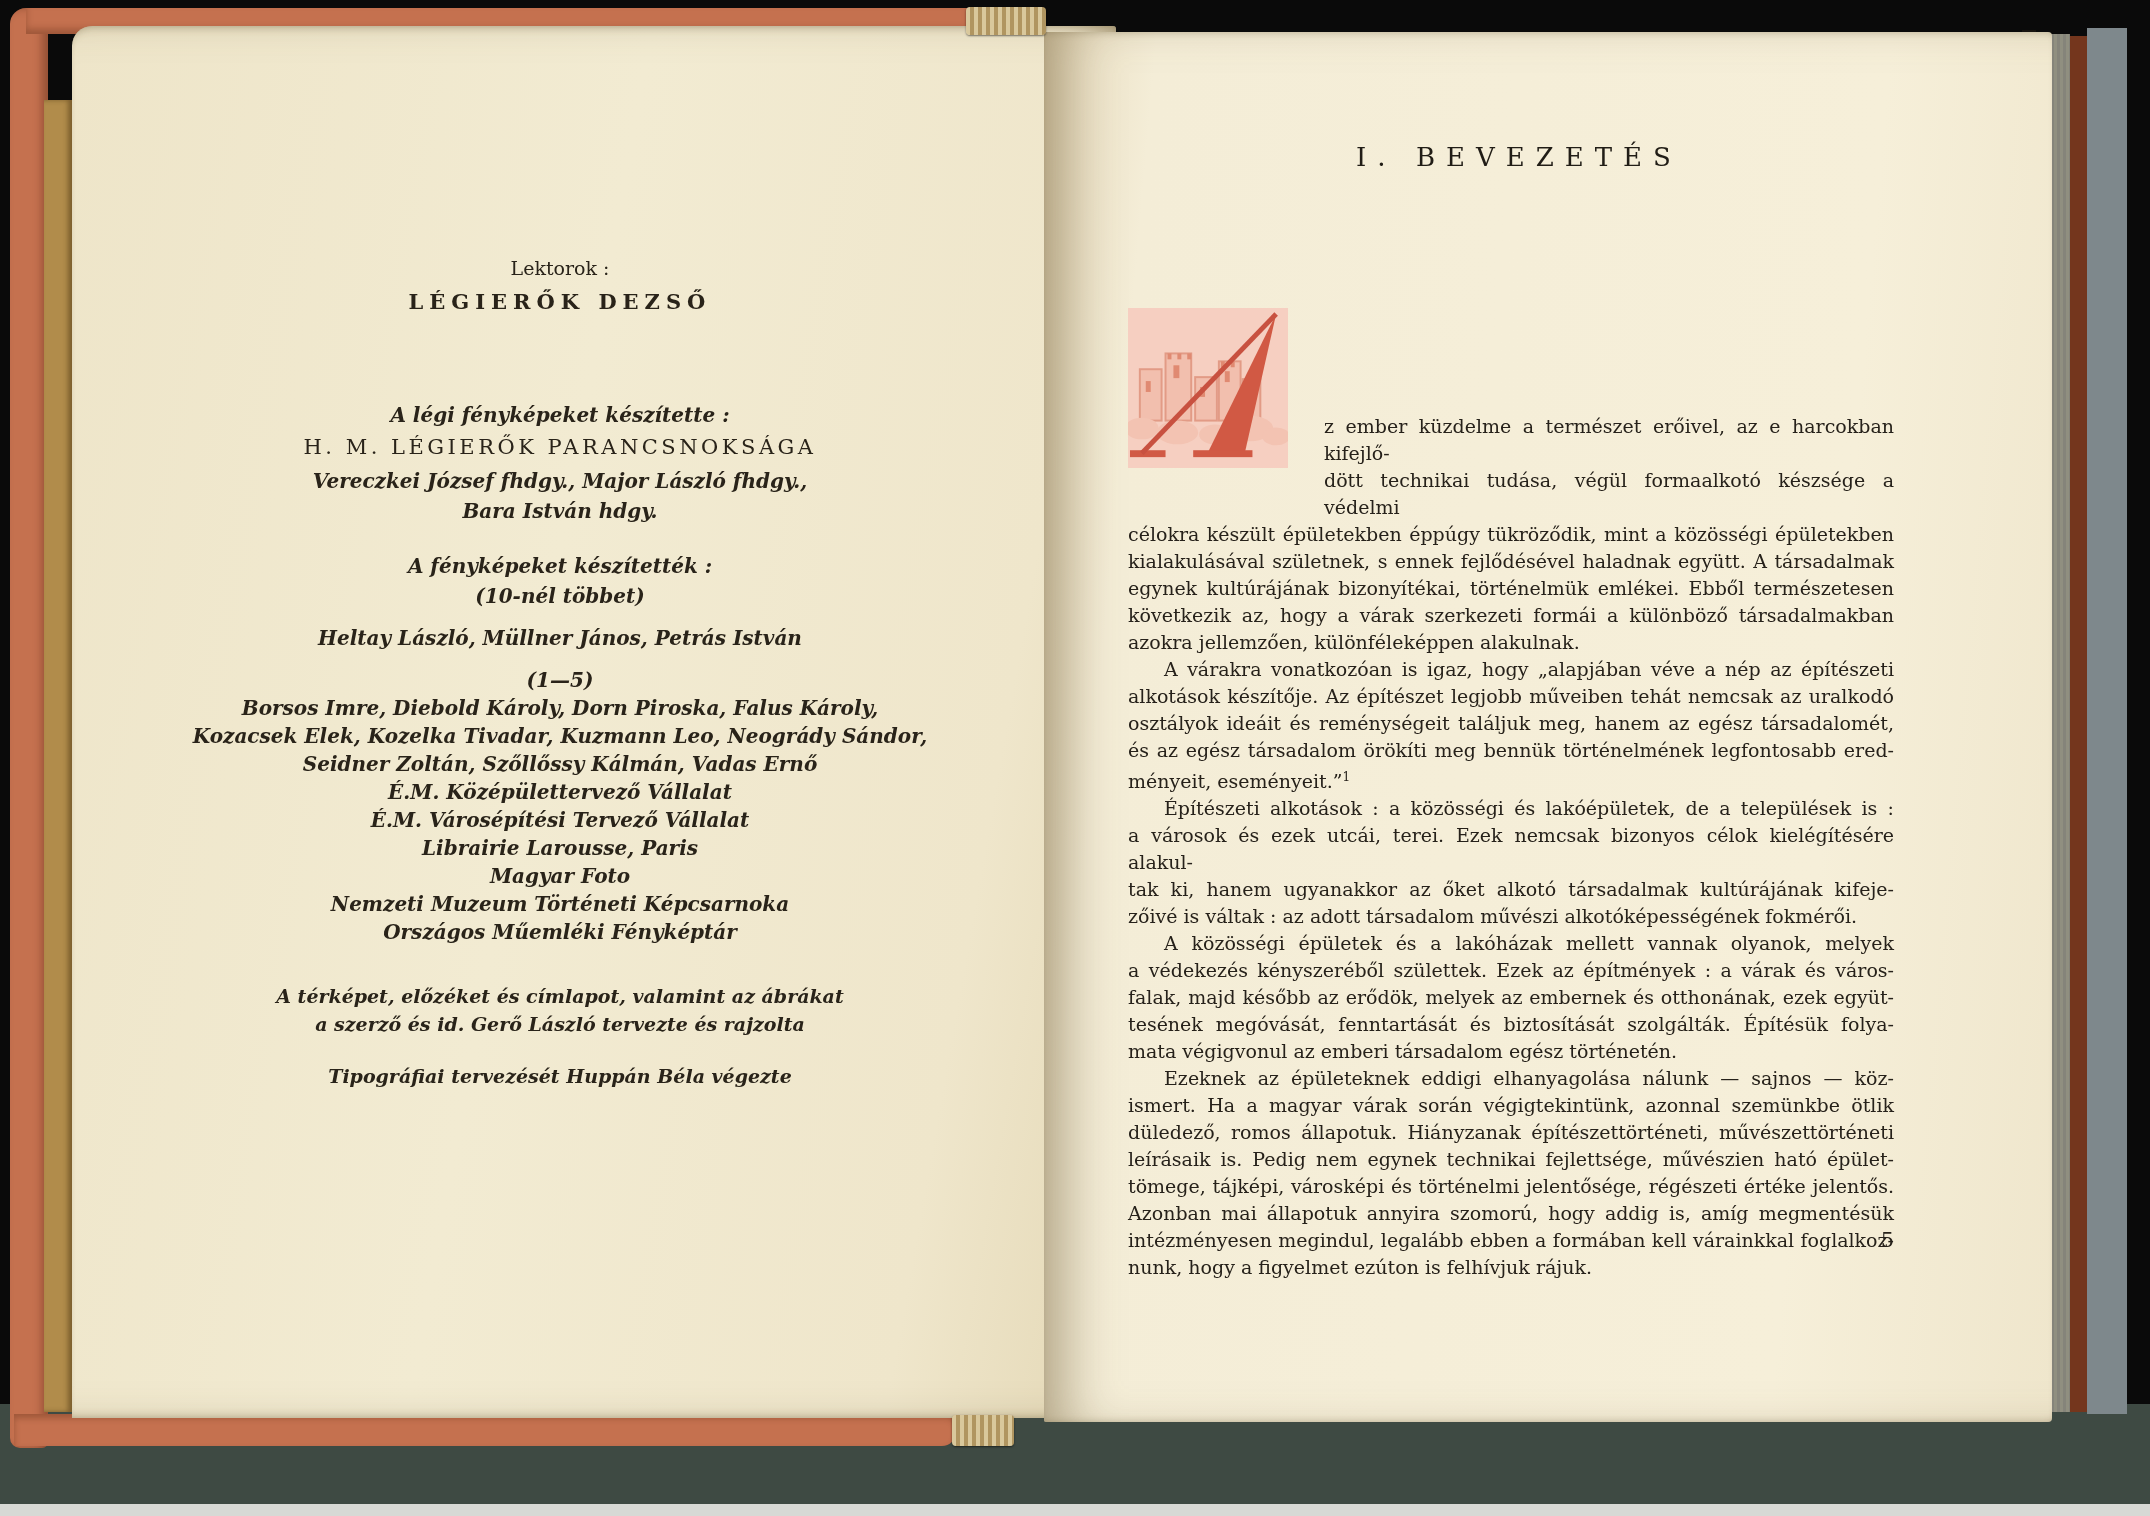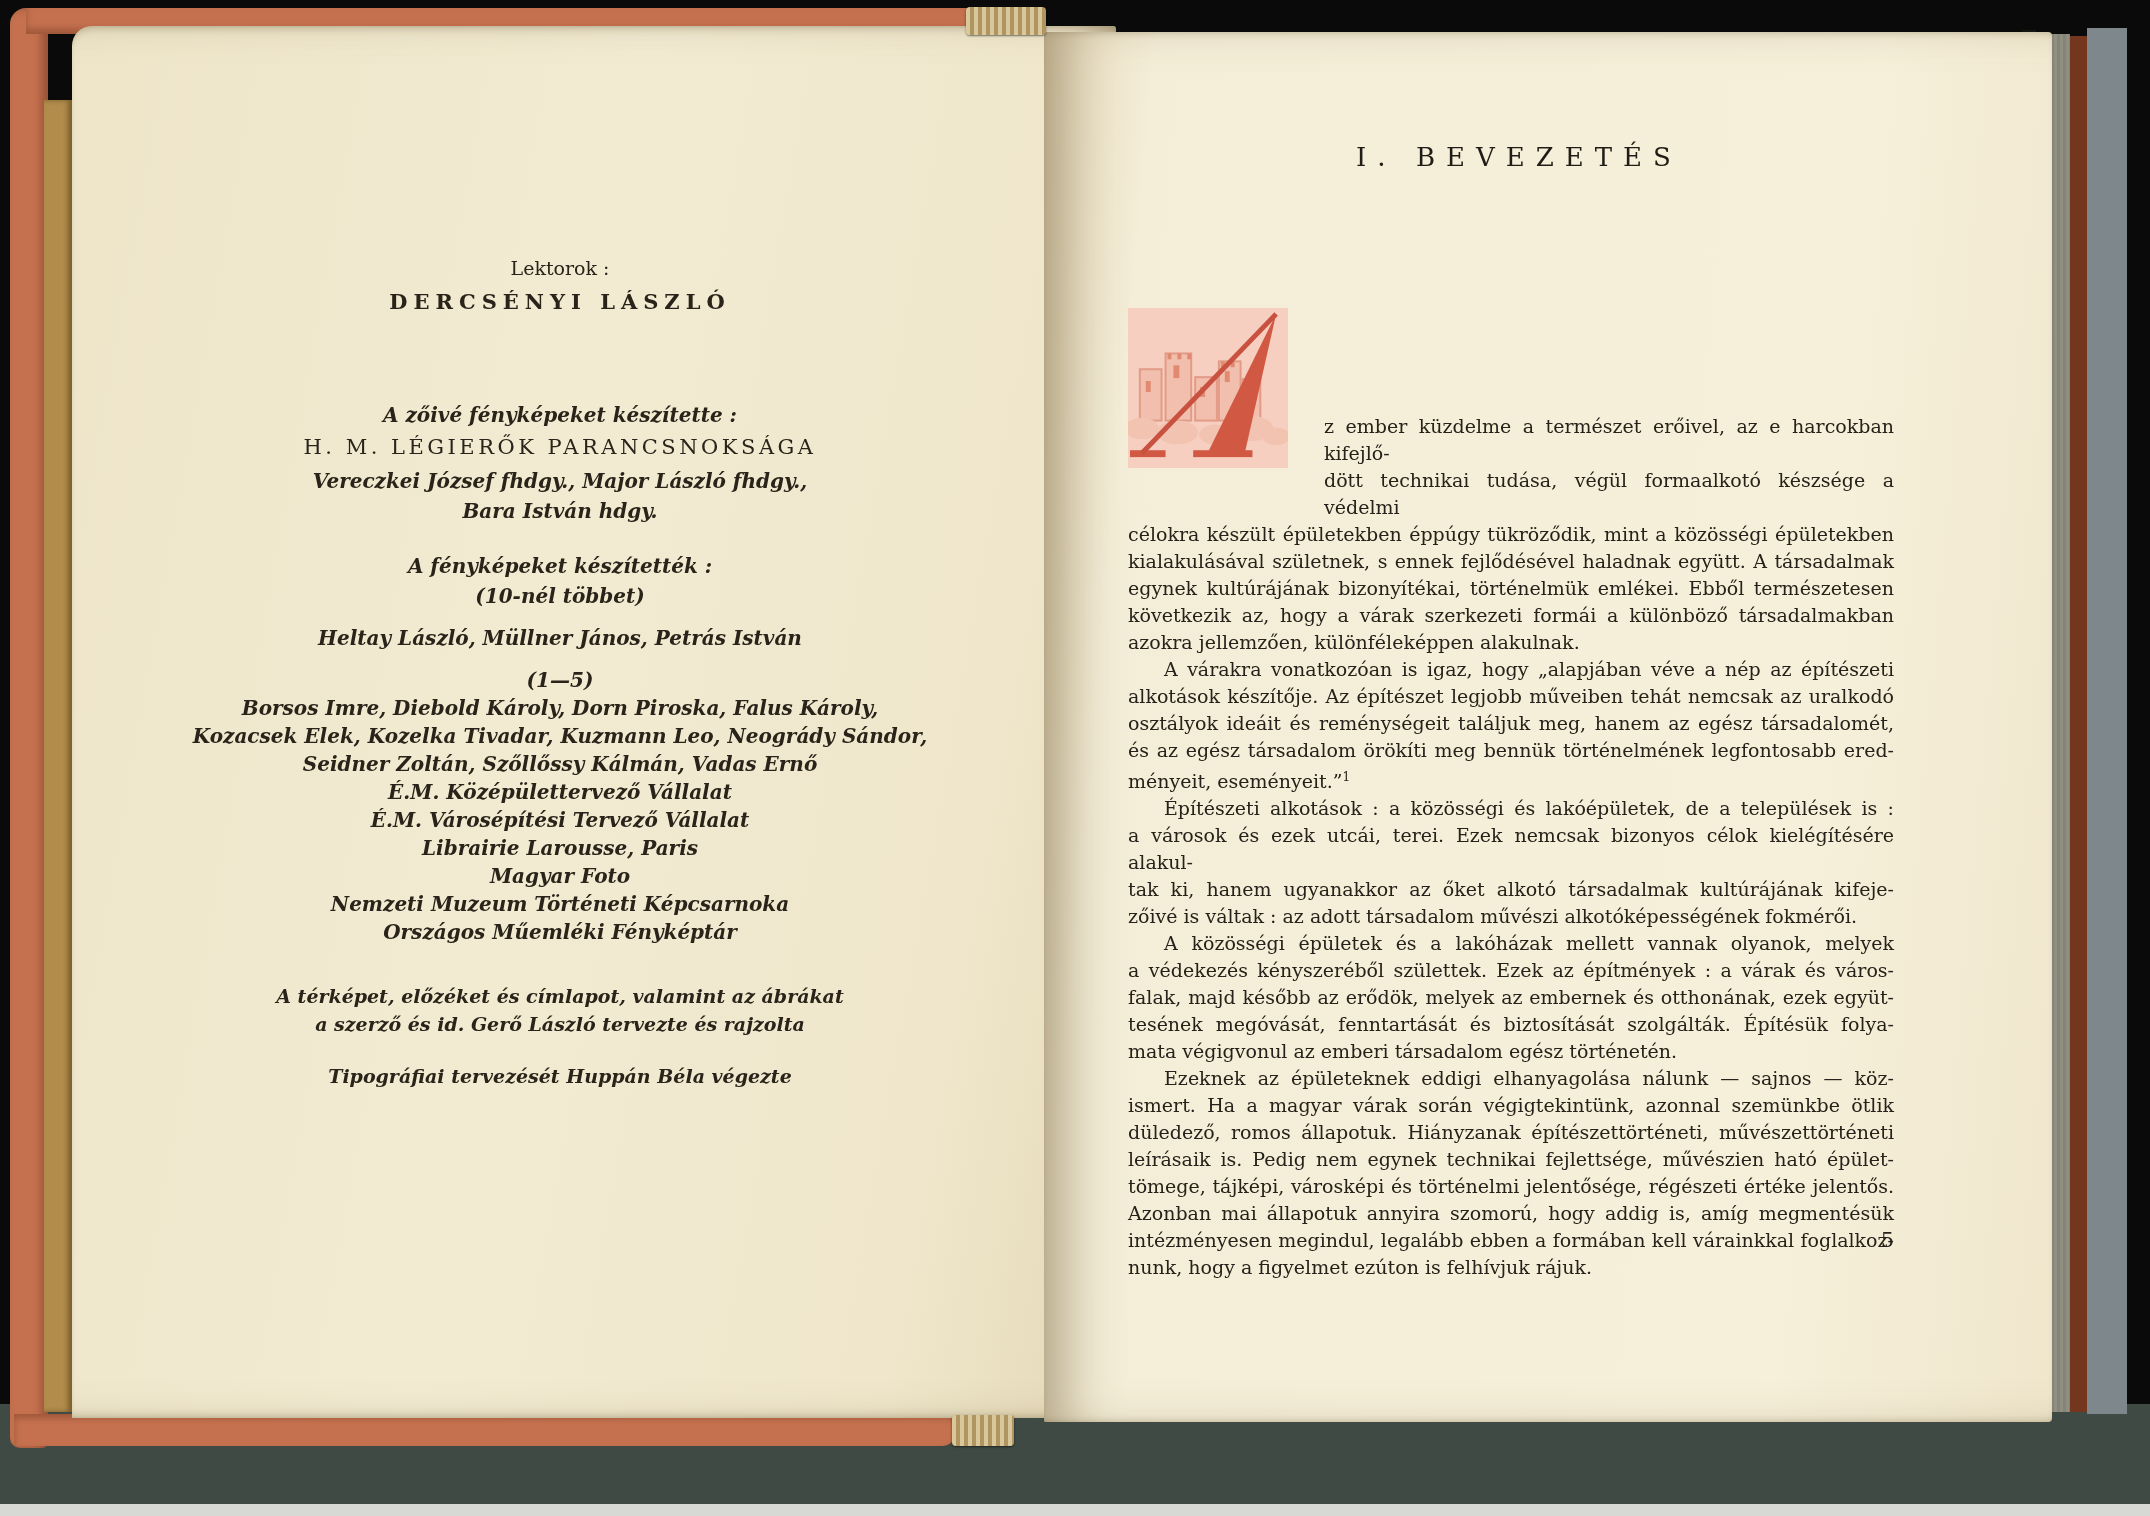--- a/index.html
+++ b/index.html
@@ -79,23 +79,23 @@
 
   <div class="cover-left"></div>
   <div class="cover-top"></div>
   <div class="cover-bottom"></div>
   <div class="cover-board"></div>
   <div class="headband top"></div>
   <div class="headband bottom"></div>
 
   <div class="page left-page">
     <div class="lp-line l-roman" style="top:227px">Lektorok :</div>
-    <div class="lp-line l-caps" style="top:261px">DERCSÉNYI LÁSZLÓ</div>
+    <div class="lp-line l-caps" style="top:261px">LÉGIERŐK DEZSŐ</div>
 
-    <div class="lp-line l-ital" style="top:374px">A zőivé fényképeket készítette :</div>
+    <div class="lp-line l-ital" style="top:374px">A légi fényképeket készítette :</div>
     <div class="lp-line l-capsw" style="top:406px">H. M. LÉGIERŐK PARANCSNOKSÁGA</div>
     <div class="lp-line l-ital" style="top:440px">Vereczkei József fhdgy., Major László fhdgy.,</div>
     <div class="lp-line l-ital" style="top:470px">Bara István hdgy.</div>
 
     <div class="lp-line l-ital" style="top:525px">A fényképeket készítették :</div>
     <div class="lp-line l-ital" style="top:555px">(10-nél többet)</div>
 
     <div class="lp-line l-ital" style="top:597px">Heltay László, Müllner János, Petrás István</div>
 
     <div class="lp-line l-ital" style="top:639px">(1—5)</div>

